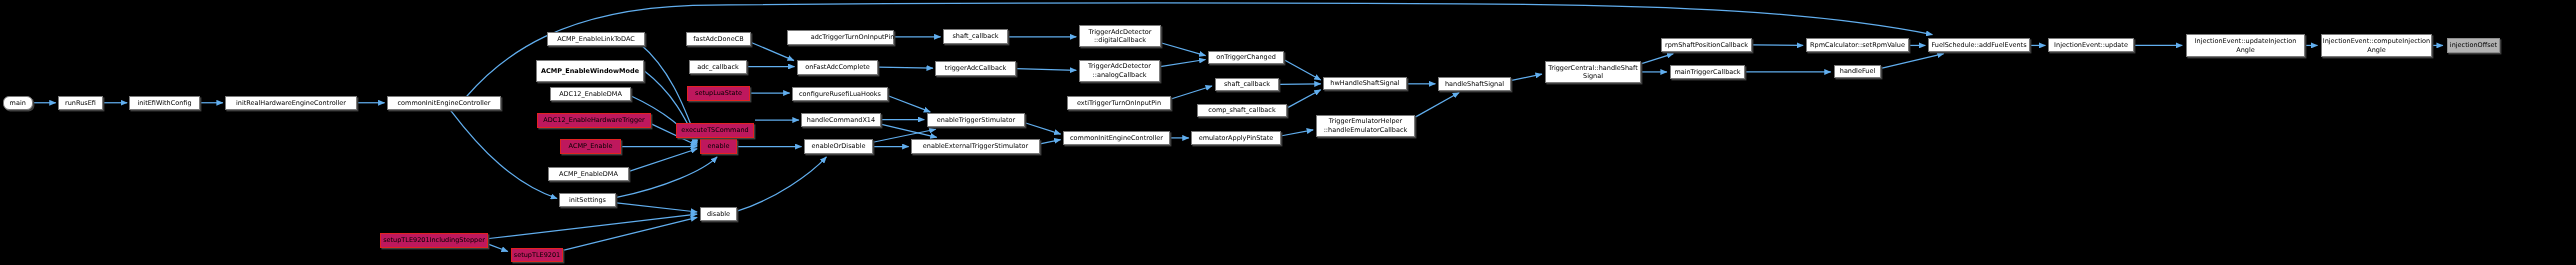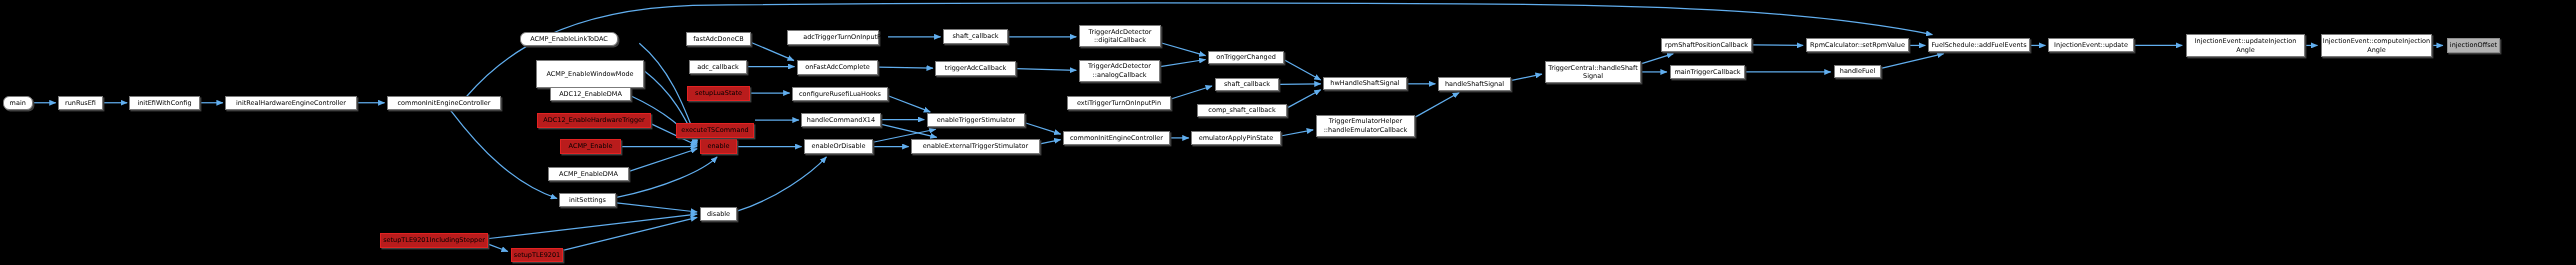--- a/index.html
+++ b/index.html
@@ -4,21 +4,21 @@
 <style>
   html,body{margin:0;padding:0;background:#000;}
   #stage{position:relative;width:2576px;height:265px;background:#000;overflow:hidden;
          font-family:"DejaVu Sans", sans-serif;}
   #edge-layer{position:absolute;left:0;top:0;width:2576px;height:265px;}
   .edge{stroke:#61aeee;stroke-width:2.3;fill:none;}
   .node{position:absolute;display:flex;align-items:center;justify-content:center;
         box-sizing:border-box;text-align:center;background:#ffffff;
         border:0.8px solid #7b7b7b;box-shadow:1.4px 1.4px 0 #3f3f3f;
         color:#000;font-size:6.5px;line-height:1.3;white-space:pre-line;cursor:pointer;}
-  .node.red{background:#b91c1c;border:1.1px solid #e32222;}
+  .node.red{background:#be185d;border:1.1px solid #e32222;}
   .node.focus{background:#b3b3b3;border:0.8px solid #8d8d8d;cursor:default;}
 </style>
 </head>
 <body>
 
 <div id="stage">
   <svg id="edge-layer" width="2576" height="265" viewBox="0 0 4761 490" xmlns="http://www.w3.org/2000/svg">
     <defs>
       <marker id="arrow" markerUnits="userSpaceOnUse" markerWidth="14" markerHeight="11" refX="12" refY="5.5" orient="auto">
         <path d="M0,0 L13,5.5 L0,11 z" fill="#61aeee"></path>
@@ -81,36 +81,36 @@
         <path d="M4260,84 L4284,84" class="edge" marker-end="url(#arrow)"></path>
         <path d="M4495,84 L4516,84" class="edge" marker-end="url(#arrow)"></path>
       </g>
   </svg>
   <div id="nodes">
       <div class="node" style="left: 2.7px; top: 96px; width: 30px; height: 13.5px; border-radius: 6px;">main</div>
       <div class="node" style="left: 58px; top: 96px; width: 45px; height: 13.5px;">runRusEfi</div>
       <div class="node" style="left: 129px; top: 96px; width: 71px; height: 13.5px;">initEfiWithConfig</div>
       <div class="node" style="left: 225px; top: 96px; width: 132px; height: 13.5px;">initRealHardwareEngineController</div>
       <div class="node" style="left: 387px; top: 96px; width: 114px; height: 13.5px;">commonInitEngineController</div>
-      <div class="node" style="left: 520px; top: 32px; width: 98px; height: 13.5px; border-radius: 6px;">ACMP_EnableLinkToDAC</div>
-      <div class="node" style="left: 536px; top: 60px; width: 108px; height: 28px;">ACMP_EnableWindowMode</div>
+      <div class="node" style="left: 547px; top: 32px; width: 98px; height: 13.5px;">ACMP_EnableLinkToDAC</div>
+      <div class="node" style="left: 536px; top: 60px; width: 108px; height: 22px; font-weight: bold;">ACMP_EnableWindowMode</div>
       <div class="node" style="left: 550px; top: 87px; width: 81px; height: 13.5px;">ADC12_EnableDMA</div>
       <div class="node red" style="left: 537px; top: 113px; width: 114px; height: 14.6px;">ADC12_EnableHardwareTrigger</div>
       <div class="node red" style="left: 560px; top: 139px; width: 61px; height: 15px;">ACMP_Enable</div>
       <div class="node" style="left: 548px; top: 167px; width: 81px; height: 13.5px;">ACMP_EnableDMA</div>
       <div class="node" style="left: 559px; top: 193px; width: 57px; height: 13.5px;">initSettings</div>
       <div class="node red" style="left: 380px; top: 233px; width: 108px; height: 15px;">setupTLE9201IncludingStepper</div>
       <div class="node red" style="left: 511px; top: 248px; width: 52px; height: 14px;">setupTLE9201</div>
       <div class="node red" style="left: 700px; top: 139px; width: 37px; height: 15px;">enable</div>
       <div class="node" style="left: 700px; top: 207px; width: 37px; height: 14px;">disable</div>
       <div class="node" style="left: 686px; top: 32px; width: 65px; height: 13.5px;">fastAdcDoneCB</div>
       <div class="node" style="left: 689px; top: 60px; width: 58px; height: 13.5px;">adc_callback</div>
       <div class="node red" style="left: 687px; top: 86px; width: 63px; height: 14.6px;">setupLuaState</div>
       <div class="node red" style="left: 676px; top: 113px; width: 78px; height: 15px; margin-top: 10px;">executeTSCommand</div>
-      <div class="node" style="left: 787px; top: 30px; width: 92px; height: 14.6px; padding-left: 24px;">adcTriggerTurnOnInputPin</div>
+      <div class="node" style="left: 787px; top: 30px; width: 107px; height: 14.6px; padding-left: 24px;">adcTriggerTurnOnInputPin</div>
       <div class="node" style="left: 797px; top: 60px; width: 81px; height: 14.6px;">onFastAdcComplete</div>
       <div class="node" style="left: 792px; top: 87px; width: 96px; height: 13.5px;">configureRusefiLuaHooks</div>
       <div class="node" style="left: 801px; top: 113px; width: 80px; height: 14px;">handleCommandX14</div>
       <div class="node" style="left: 804px; top: 139px; width: 69px; height: 14.6px;">enableOrDisable</div>
       <div class="node" style="left: 943px; top: 29px; width: 65px; height: 15px;">shaft_callback</div>
       <div class="node" style="left: 935px; top: 61px; width: 81px; height: 14.6px;">triggerAdcCallback</div>
       <div class="node" style="left: 927px; top: 113px; width: 98px; height: 13.5px;">enableTriggerStimulator</div>
       <div class="node" style="left: 911px; top: 139px; width: 129px; height: 14.6px;">enableExternalTriggerStimulator</div>
       <div class="node" style="left: 1079px; top: 25.4px; width: 82px; height: 22px;">TriggerAdcDetector
 ::digitalCallback</div>

